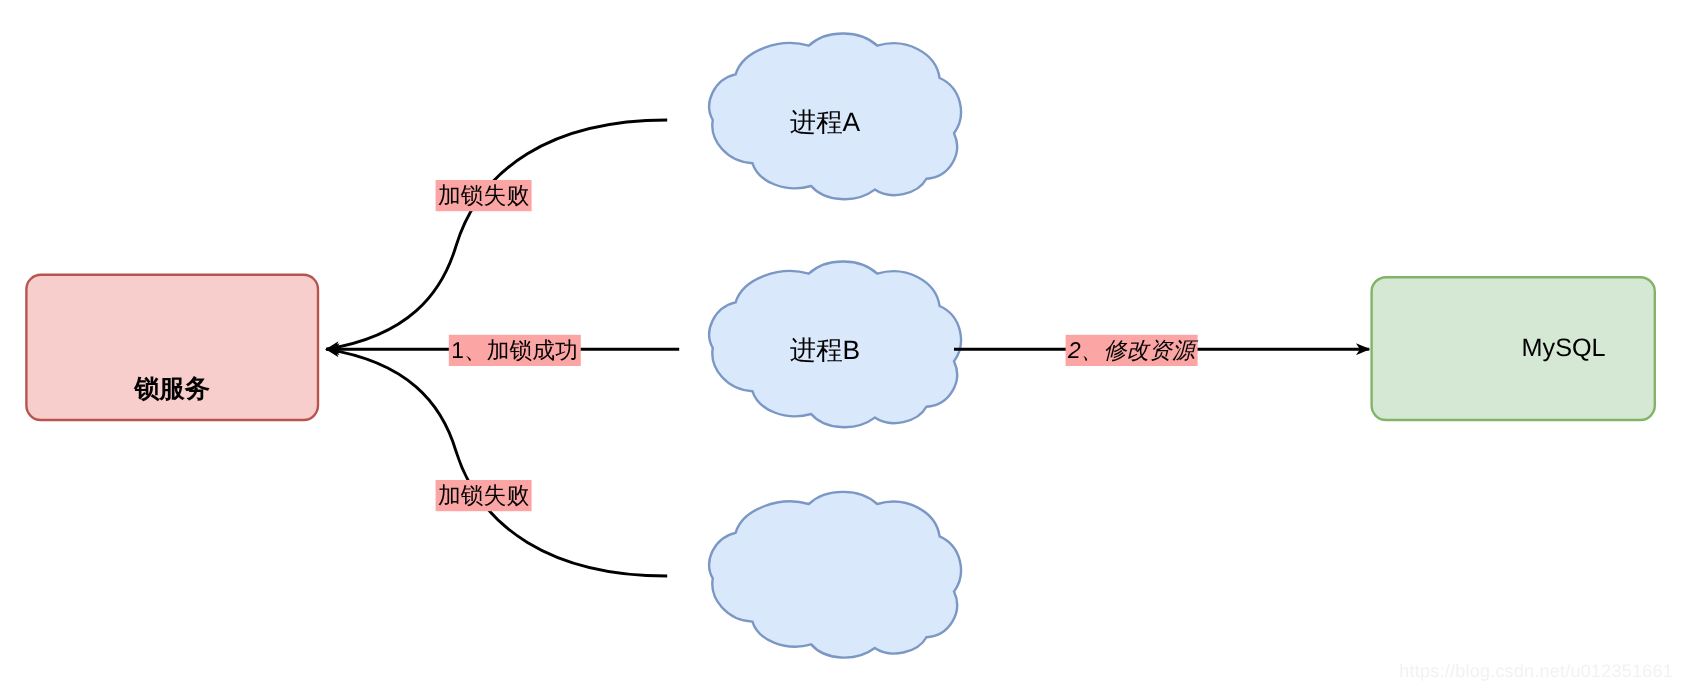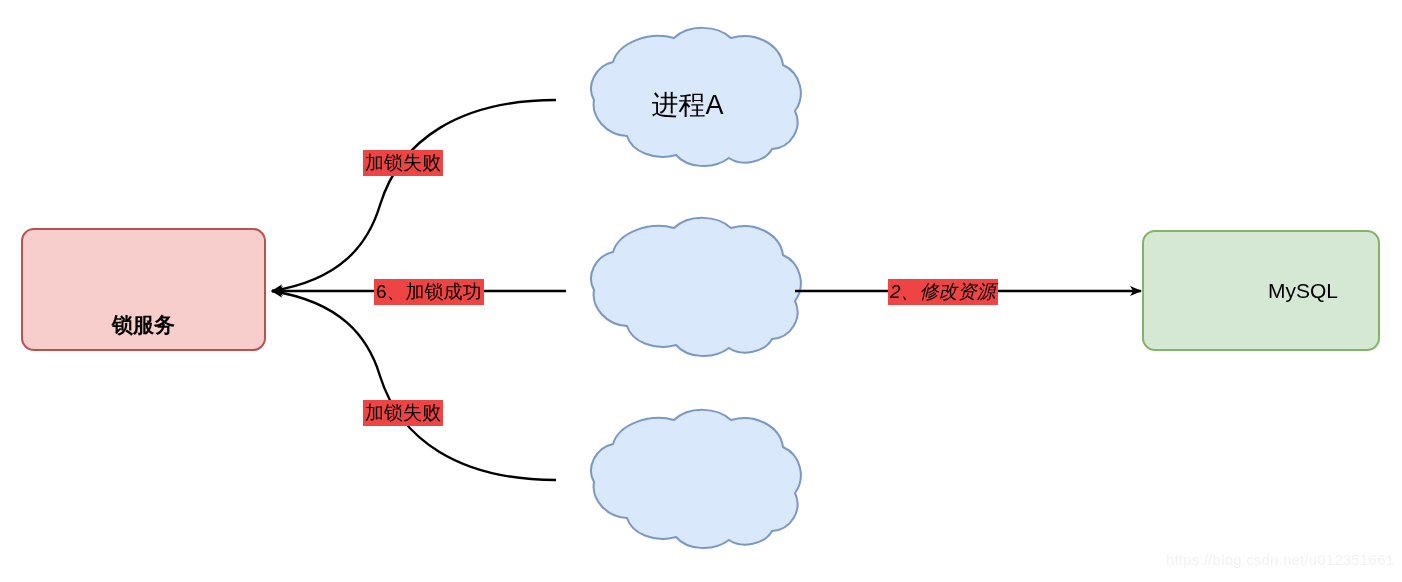--- a/index.html
+++ b/index.html
@@ -29,27 +29,27 @@
     text-align: center;
     color: #000000;
     line-height: 1.28;
     white-space: pre;
     pointer-events: none;
   }
   .box-label {
     font-size: 21px;
   }
   .cloud-label {
-    font-size: 27px;
+    font-size: 22px;
   }
   .edge-label {
     position: absolute;
     font-size: 19px;
     color: #000000;
-    background: #ef4444;
+    background: #fca5a5;
     padding: 0 2px;
     white-space: nowrap;
   }
   .watermark {
     position: absolute;
     font-size: 15px;
     color: #f2f2f2;
     white-space: nowrap;
     letter-spacing: 0.2px;
   }
@@ -123,27 +123,28 @@
 
     <path d="M795,291 L1141,291" fill="none" stroke="#000000" stroke-width="2.4" marker-end="url(#arrowhead)"></path>
   </svg>
 
   <div class="node-label box-label" style="left:22px; top:258px; width:243px;font-weight:bold;">
     <div>锁服务</div>
   </div>
 
   <div class="node-label cloud-label" style="left:580px; top:88px; width:215px;">进程A</div>
 
+  <div class="node-label cloud-label" style="left:580px; top:278px; width:215px;">进程B</div>
 
 
   <div class="node-label box-label" style="left:1143px; top:278px; width:276px;margin-left:22px;">MySQL</div>
 
   <div class="edge-label" style="left:363px; top:150px;">加锁失败</div>
 
-  <div class="edge-label" style="left:374px; top:279px;">6、加锁成功</div>
+  <div class="edge-label" style="left:374px; top:279px;">1、加锁成功</div>
 
   <div class="edge-label" style="left:363px; top:400px;">加锁失败</div>
 
   <div class="edge-label" style="left:888px; top:279px;font-style:italic;">2、修改资源</div>
 
   <div class="watermark" style="left:1166px; top:551px;">https://blog.csdn.net/u012351661</div>
 
 </div>
 
 </body></html>

